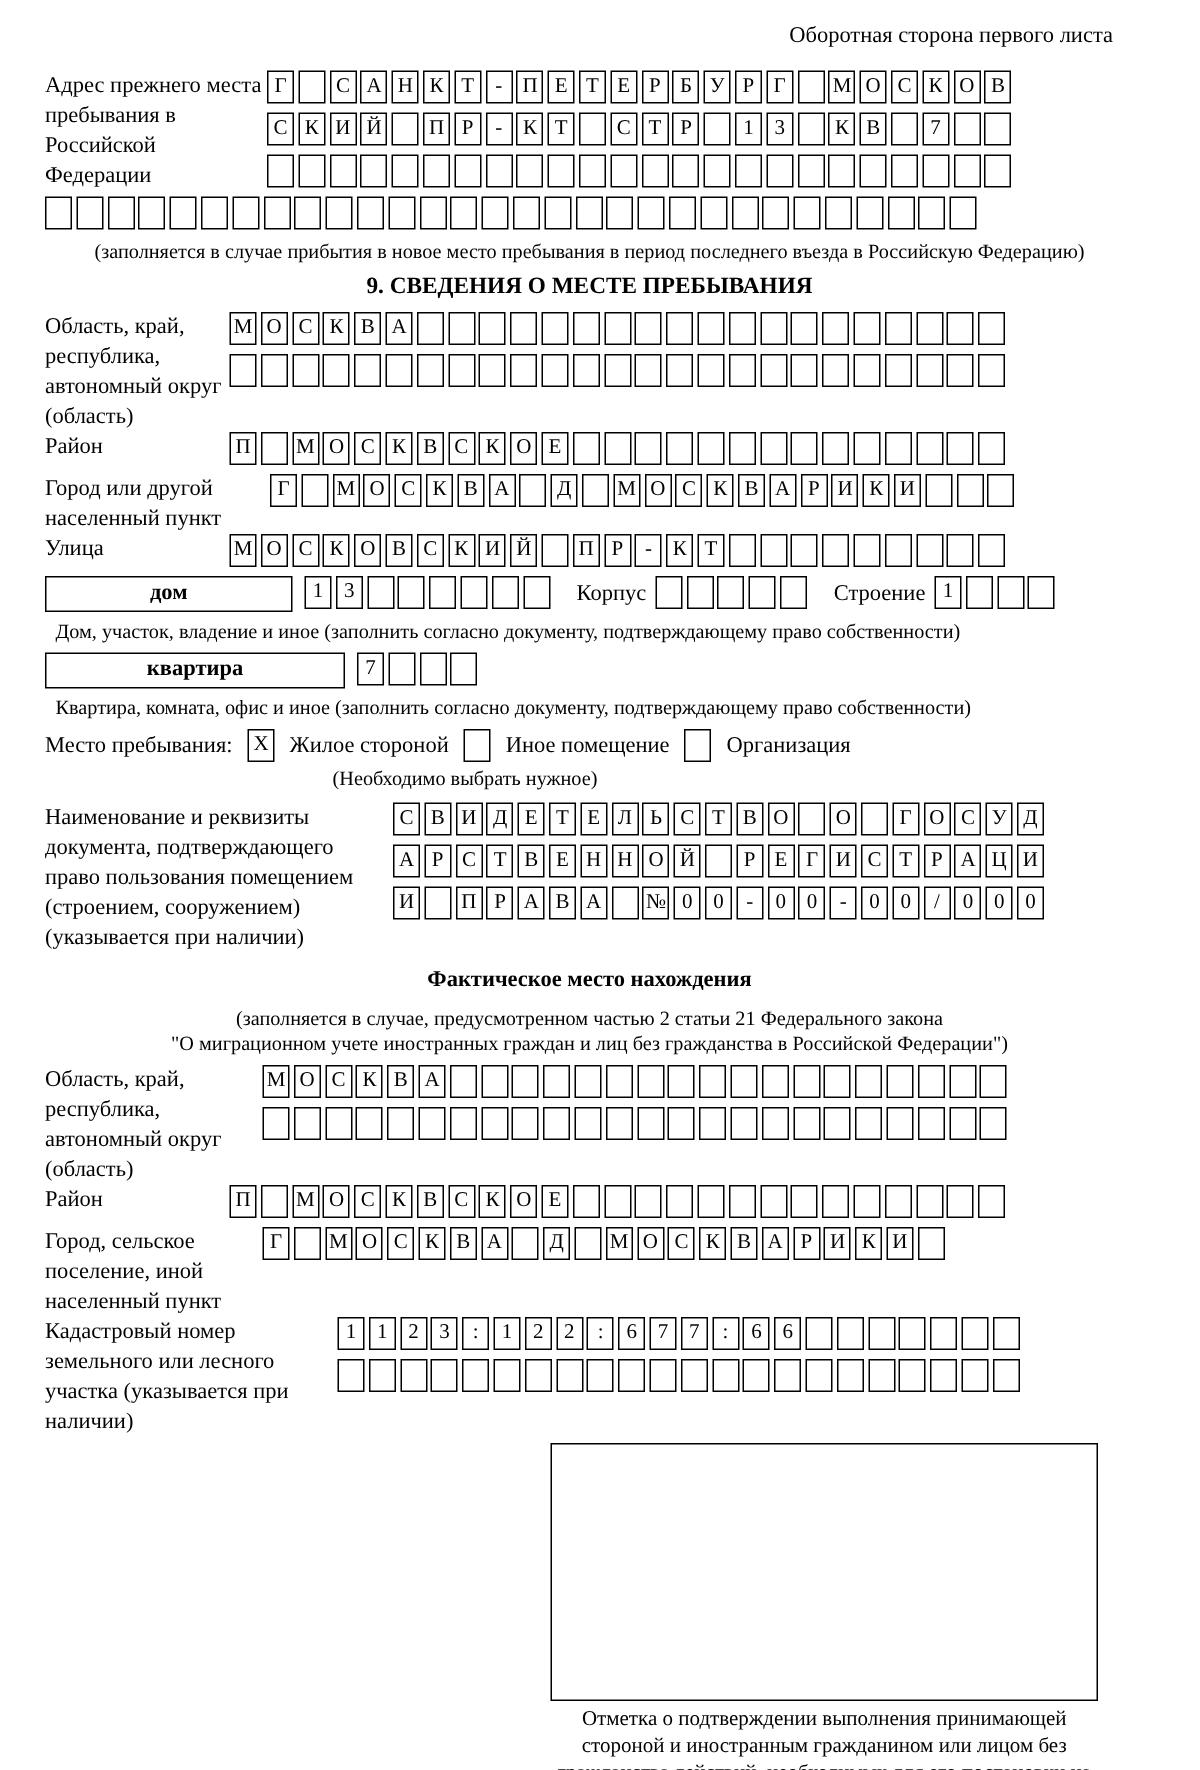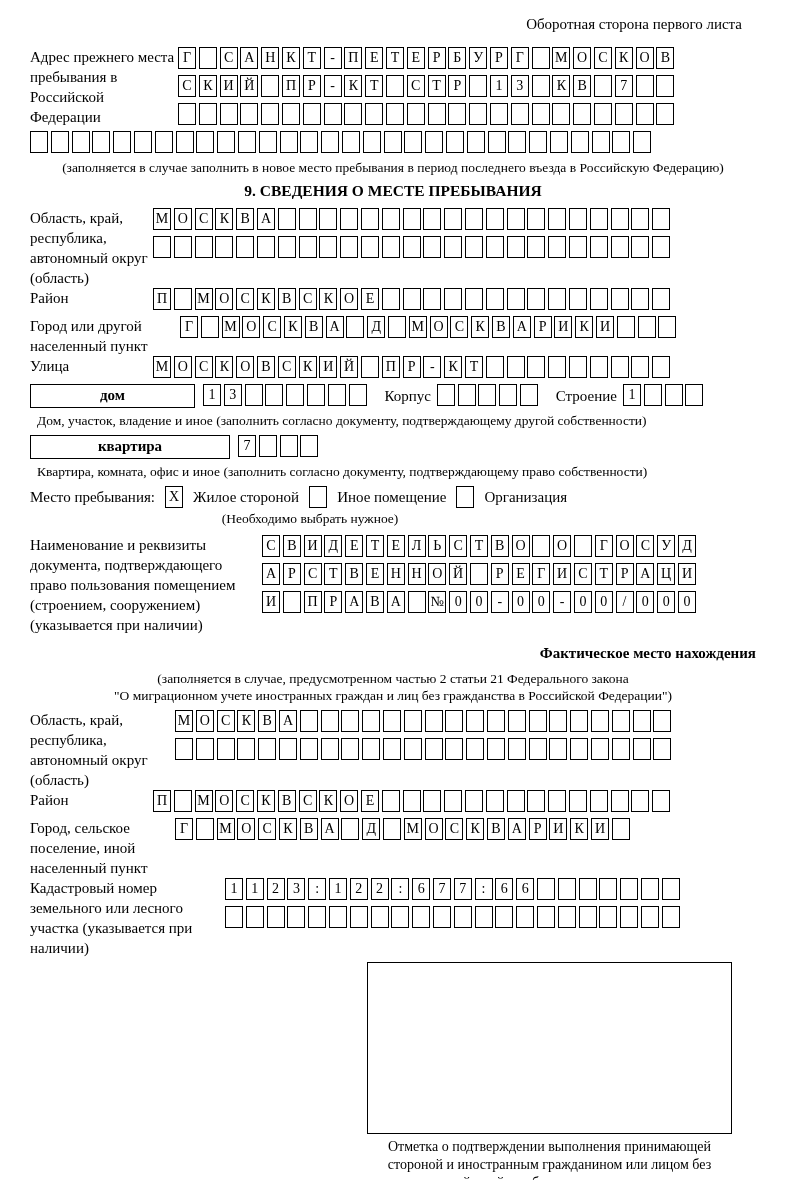--- a/index.html
+++ b/index.html
@@ -31,21 +31,21 @@
     text-align: center;
     font-size: 14px; line-height: 19px;
     vertical-align: top;
   }
   .grid-inline { display: inline-block; white-space: nowrap; }
 
   .caption { font-size: 13.5px; line-height: 17px; }
   .center { text-align: center; }
 
   .section-title { text-align: center; font-weight: bold; font-size: 15.5px; margin: 6px 0 8px 0; }
-  .sub-title { text-align: right; font-weight: bold; font-size: 15px; margin: 10px 0 8px 0; }
+  .sub-title { text-align: center; font-weight: bold; font-size: 15px; margin: 10px 0 8px 0; }
 
   .wide-box {
     border: 1.6px solid #000; height: 24px;
     text-align: center; font-size: 15px; line-height: 21px;
     display: inline-block; vertical-align: top; margin-right: 8px; font-weight: bold;
   }
   .box-house { width: 165px; }
   .box-flat  { width: 200px; }
   .inline-label { font-size: 15px; line-height: 24px; margin: 0 6px 0 15px; display: inline-block; vertical-align: top; }
 
@@ -73,21 +73,21 @@
   <div>
     <div class="flex">
       <div class="label w140">Адрес прежнего места пребывания в Российской Федерации</div>
       <div>
         <div class="grid-row"><span class="cell">Г</span><span class="cell"></span><span class="cell">С</span><span class="cell">А</span><span class="cell">Н</span><span class="cell">К</span><span class="cell">Т</span><span class="cell">-</span><span class="cell">П</span><span class="cell">Е</span><span class="cell">Т</span><span class="cell">Е</span><span class="cell">Р</span><span class="cell">Б</span><span class="cell">У</span><span class="cell">Р</span><span class="cell">Г</span><span class="cell"></span><span class="cell">М</span><span class="cell">О</span><span class="cell">С</span><span class="cell">К</span><span class="cell">О</span><span class="cell">В</span></div>
         <div class="grid-row"><span class="cell">С</span><span class="cell">К</span><span class="cell">И</span><span class="cell">Й</span><span class="cell"></span><span class="cell">П</span><span class="cell">Р</span><span class="cell">-</span><span class="cell">К</span><span class="cell">Т</span><span class="cell"></span><span class="cell">С</span><span class="cell">Т</span><span class="cell">Р</span><span class="cell"></span><span class="cell">1</span><span class="cell">3</span><span class="cell"></span><span class="cell">К</span><span class="cell">В</span><span class="cell"></span><span class="cell">7</span><span class="cell"></span><span class="cell"></span></div>
         <div class="grid-row"><span class="cell"></span><span class="cell"></span><span class="cell"></span><span class="cell"></span><span class="cell"></span><span class="cell"></span><span class="cell"></span><span class="cell"></span><span class="cell"></span><span class="cell"></span><span class="cell"></span><span class="cell"></span><span class="cell"></span><span class="cell"></span><span class="cell"></span><span class="cell"></span><span class="cell"></span><span class="cell"></span><span class="cell"></span><span class="cell"></span><span class="cell"></span><span class="cell"></span><span class="cell"></span><span class="cell"></span></div>
       </div>
     </div>
     <div class="grid-row"><span class="cell"></span><span class="cell"></span><span class="cell"></span><span class="cell"></span><span class="cell"></span><span class="cell"></span><span class="cell"></span><span class="cell"></span><span class="cell"></span><span class="cell"></span><span class="cell"></span><span class="cell"></span><span class="cell"></span><span class="cell"></span><span class="cell"></span><span class="cell"></span><span class="cell"></span><span class="cell"></span><span class="cell"></span><span class="cell"></span><span class="cell"></span><span class="cell"></span><span class="cell"></span><span class="cell"></span><span class="cell"></span><span class="cell"></span><span class="cell"></span><span class="cell"></span><span class="cell"></span><span class="cell"></span></div>
-    <div class="caption center mb2">(заполняется в случае заполнить в новое место пребывания в период последнего въезда в Российскую Федерацию)</div>
+    <div class="caption center mb2">(заполняется в случае прибытия в новое место пребывания в период последнего въезда в Российскую Федерацию)</div>
   </div>
 
   <div class="section-title">9. СВЕДЕНИЯ О МЕСТЕ ПРЕБЫВАНИЯ</div>
 
   <div class="flex">
     <div class="label w123">Область, край, республика, автономный округ (область)</div>
     <div>
       <div class="grid-row"><span class="cell">М</span><span class="cell">О</span><span class="cell">С</span><span class="cell">К</span><span class="cell">В</span><span class="cell">А</span><span class="cell"></span><span class="cell"></span><span class="cell"></span><span class="cell"></span><span class="cell"></span><span class="cell"></span><span class="cell"></span><span class="cell"></span><span class="cell"></span><span class="cell"></span><span class="cell"></span><span class="cell"></span><span class="cell"></span><span class="cell"></span><span class="cell"></span><span class="cell"></span><span class="cell"></span><span class="cell"></span><span class="cell"></span></div>
       <div class="grid-row"><span class="cell"></span><span class="cell"></span><span class="cell"></span><span class="cell"></span><span class="cell"></span><span class="cell"></span><span class="cell"></span><span class="cell"></span><span class="cell"></span><span class="cell"></span><span class="cell"></span><span class="cell"></span><span class="cell"></span><span class="cell"></span><span class="cell"></span><span class="cell"></span><span class="cell"></span><span class="cell"></span><span class="cell"></span><span class="cell"></span><span class="cell"></span><span class="cell"></span><span class="cell"></span><span class="cell"></span><span class="cell"></span></div>
     </div>
@@ -104,21 +104,21 @@
   </div>
 
   <div class="flex">
     <div class="label w123">Улица</div>
     <div class="grid-row"><span class="cell">М</span><span class="cell">О</span><span class="cell">С</span><span class="cell">К</span><span class="cell">О</span><span class="cell">В</span><span class="cell">С</span><span class="cell">К</span><span class="cell">И</span><span class="cell">Й</span><span class="cell"></span><span class="cell">П</span><span class="cell">Р</span><span class="cell">-</span><span class="cell">К</span><span class="cell">Т</span><span class="cell"></span><span class="cell"></span><span class="cell"></span><span class="cell"></span><span class="cell"></span><span class="cell"></span><span class="cell"></span><span class="cell"></span><span class="cell"></span></div>
   </div>
 
   <div class="grid-row">
     <span class="wide-box box-house">дом</span><span class="grid-inline"><span class="cell">1</span><span class="cell">3</span><span class="cell"></span><span class="cell"></span><span class="cell"></span><span class="cell"></span><span class="cell"></span><span class="cell"></span></span><span class="inline-label">Корпус</span><span class="grid-inline"><span class="cell"></span><span class="cell"></span><span class="cell"></span><span class="cell"></span><span class="cell"></span></span><span class="inline-label">Строение</span><span class="grid-inline"><span class="cell">1</span><span class="cell"></span><span class="cell"></span><span class="cell"></span></span>
   </div>
-  <div class="caption indent-caption">Дом, участок, владение и иное (заполнить согласно документу, подтверждающему другой собственности)</div>
+  <div class="caption indent-caption">Дом, участок, владение и иное (заполнить согласно документу, подтверждающему право собственности)</div>
 
   <div class="grid-row">
     <span class="wide-box box-flat">квартира</span><span class="grid-inline"><span class="cell">7</span><span class="cell"></span><span class="cell"></span><span class="cell"></span></span>
   </div>
   <div class="caption indent-caption">Квартира, комната, офис и иное (заполнить согласно документу, подтверждающему право собственности)</div>
 
   <div class="stay-row flex">
     <span class="opt-label">Место пребывания:</span>
     <span class="cell">X</span>
     <span class="opt-label">Жилое стороной</span>

